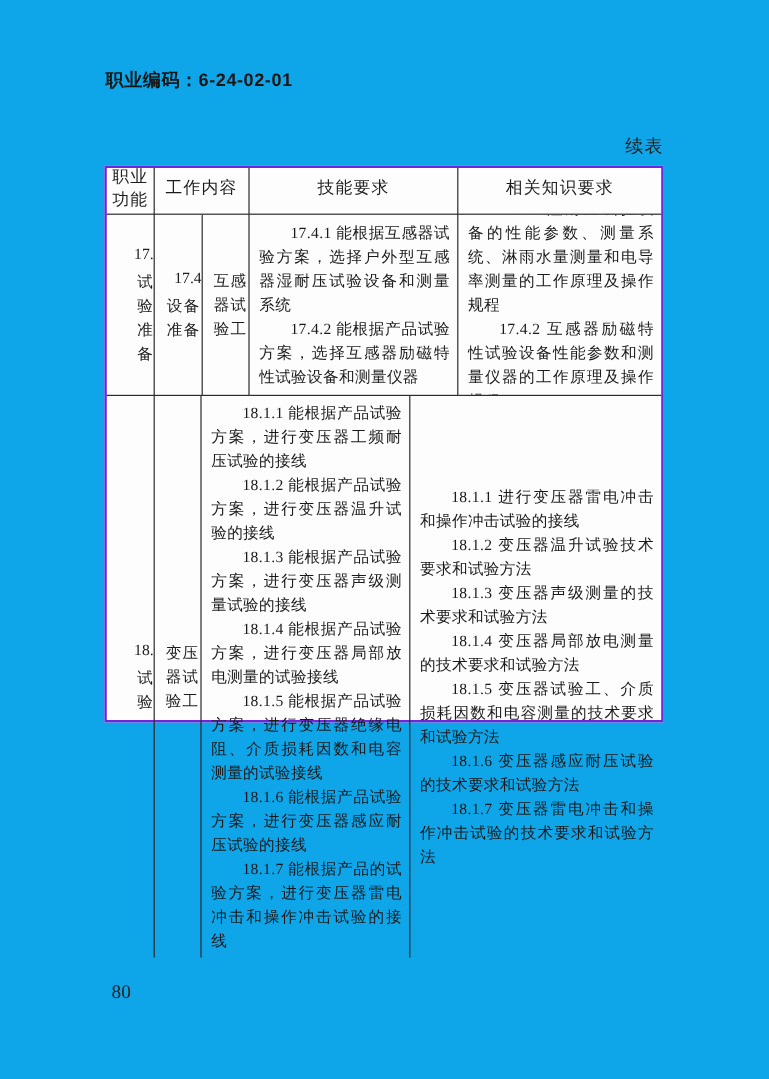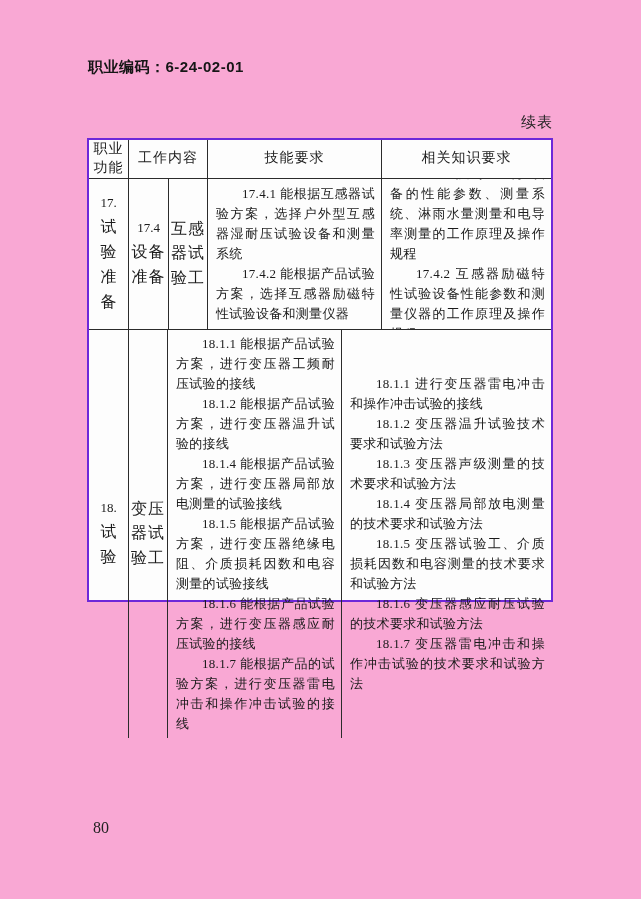--- a/index.html
+++ b/index.html
@@ -1,21 +1,21 @@
 <!DOCTYPE html>
 <html><head>
 <meta charset="utf-8">
 <style>
   * { margin: 0; padding: 0; box-sizing: border-box; }
   html, body { background: #e8e8e8; }
   .page {
     position: relative;
     width: 641px;
     height: 899px;
-    background: #f9a8d4;
+    background: #0ea5e9;
     font-family: "Liberation Serif", "DejaVu Serif", serif;
     color: #1c1c1c;
     overflow: hidden;
     margin: 0 auto;
   }
   .doc-code {
     position: absolute;
     left: 88px;
     top: 58px;
     font-family: "Liberation Sans", "DejaVu Sans", sans-serif;
@@ -75,30 +75,30 @@
   .th {
     font-size: 14px;
     letter-spacing: 1px;
     text-align: center;
     line-height: 1.35;
   }
   .th .wrap2 {
     width: 2.2em;
     word-break: break-all;
   }
-  .vcell { gap: 3px; }
+  .vcell { gap: 3px; align-items: flex-end; }
   .num {
     font-size: 13px;
     text-align: center;
     line-height: 1.5;
   }
   .vname {
     word-break: break-all;
     text-align: center;
-    font-size: 16px;
+    font-size: 13px;
     line-height: 1.55;
     letter-spacing: 1px;
   }
   .vname.w1 { width: 1.1em; letter-spacing: 0; }
   .vname.w2 { width: 2.3em; }
   .paracell {
     align-items: stretch;
     padding: 4px 6px 4px 8px;
   }
   .para {
@@ -163,20 +163,21 @@
       <div class="cell c1 vcell">
         <div class="num">18.</div>
         <div class="vname w1">试验</div>
       </div>
       <div class="cell c2b vcell">
         <div class="vname w2">变压器试验工</div>
       </div>
       <div class="cell c3 paracell">
           <p class="para">18.1.1 能根据产品试验方案，进行变压器工频耐压试验的接线</p>
           <p class="para">18.1.2 能根据产品试验方案，进行变压器温升试验的接线</p>
+          <p class="para">18.1.3 能根据产品试验方案，进行变压器声级测量试验的接线</p>
           <p class="para">18.1.4 能根据产品试验方案，进行变压器局部放电测量的试验接线</p>
           <p class="para">18.1.5 能根据产品试验方案，进行变压器绝缘电阻、介质损耗因数和电容测量的试验接线</p>
           <p class="para">18.1.6 能根据产品试验方案，进行变压器感应耐压试验的接线</p>
           <p class="para">18.1.7 能根据产品的试验方案，进行变压器雷电冲击和操作冲击试验的接线</p>
         </div>
       <div class="cell c4 paracell last">
           <p class="para">18.1.1 进行变压器雷电冲击和操作冲击试验的接线</p>
           <p class="para">18.1.2 变压器温升试验技术要求和试验方法</p>
           <p class="para">18.1.3 变压器声级测量的技术要求和试验方法</p>
           <p class="para">18.1.4 变压器局部放电测量的技术要求和试验方法</p>

